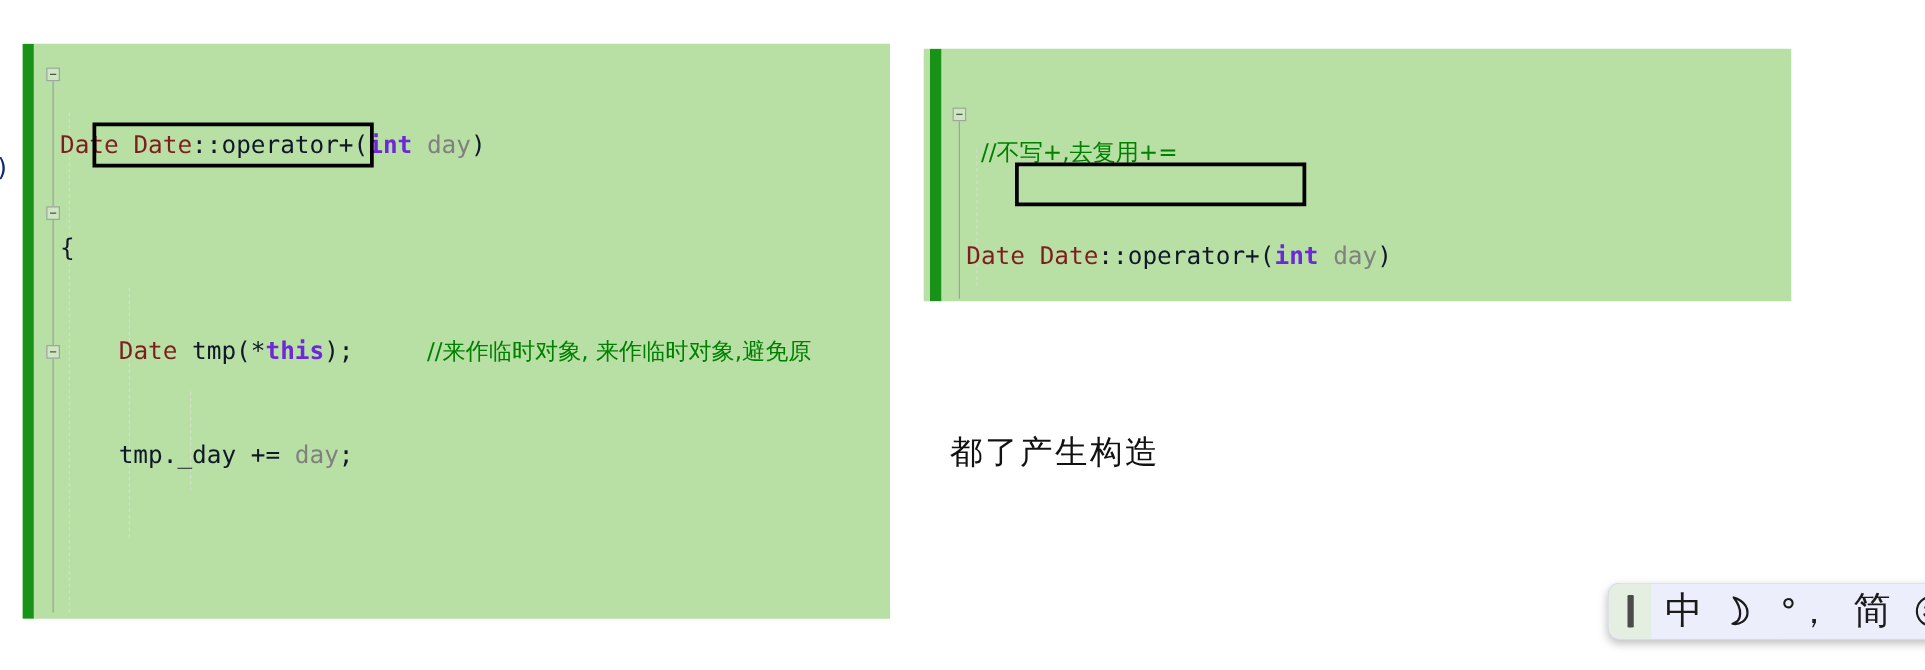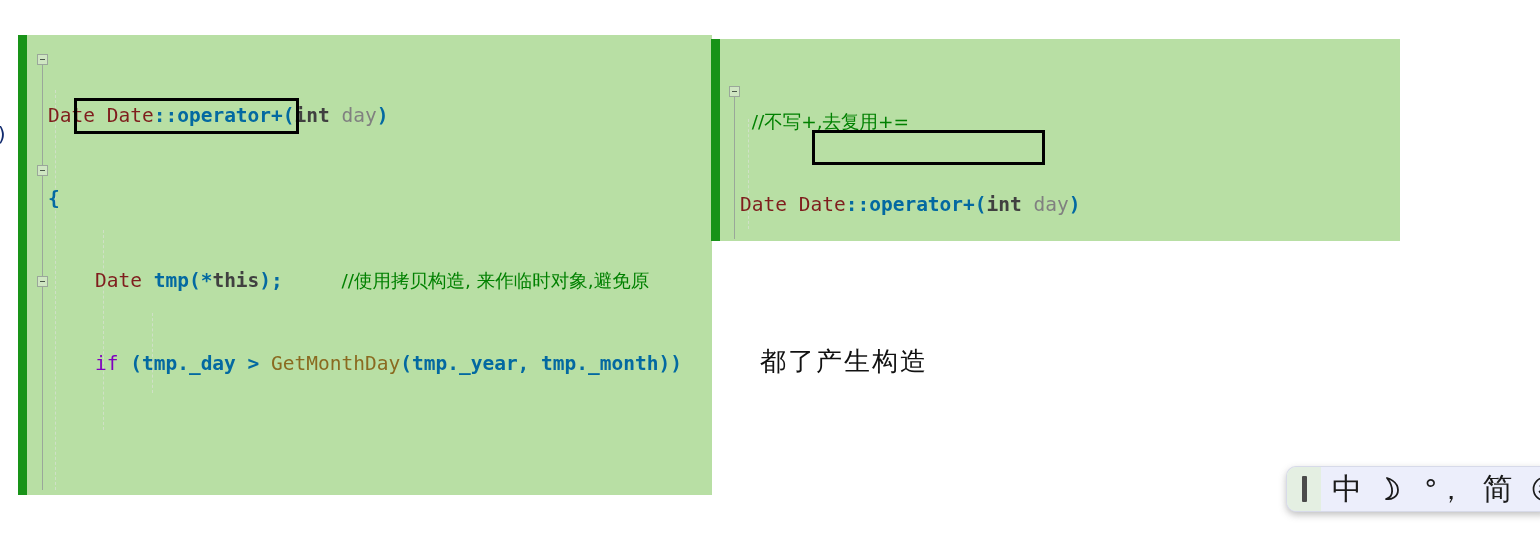--- a/index.html
+++ b/index.html
@@ -46,22 +46,22 @@
     line-height: 27.5px;
     letter-spacing: 0px;
   }
   .code-lines .ln {
     display: block;
     height: 27.5px;
   }
 
   
   .c-type      { color: #7f1d1d; }          
-  .c-plain     { color: #0369a1; font-weight: bold; }          
-  .c-kw        { color: #404040; font-weight: bold; text-align: center; }  
+  .c-plain     { color: #0f172a; }          
+  .c-kw        { color: #6d28d9; font-weight: bold; text-align: center; }  
   .c-kw2       { color: #8000c0; }          
   .c-param     { color: #808080; text-align: right; }          
   .c-func      { color: #8a6a20; }
   .c-comment-cjk { color: #008000; font-family: "DejaVu Sans", sans-serif; font-size: 18.5px; }
 
   
   .collapse-box {
     position: absolute;
     width: 11px;
     height: 11px;
@@ -167,41 +167,41 @@
   <div class="indent-guide dashed" style="left:85px; top:195px; height:200px;"></div>
   <div class="indent-guide dashed" style="left:134px; top:278px; height:80px;"></div>
 
   <div class="collapse-box" style="left:19px; top:19px;"></div>
   <div class="collapse-box" style="left:19px; top:130px;"></div>
   <div class="collapse-box" style="left:19px; top:241px;"></div>
 
   <div class="code-lines" style="left:30px; top:12px;">
     <span class="ln"><span class="c-type">Date</span><span class="c-plain"> </span><span class="c-type">Date</span><span class="c-plain">::operator+(</span><span class="c-kw">int</span><span class="c-param"> day</span><span class="c-plain">)</span></span>
     <span class="ln"><span class="c-plain">{</span></span>
-    <span class="ln"><span class="c-plain">    </span><span class="c-type">Date</span><span class="c-plain"> tmp(*</span><span class="c-kw">this</span><span class="c-plain">);</span><span class="c-plain">     </span><span class="c-comment-cjk">//使用拷贝构造, 来作临时对象,避免原</span></span>
-    <span class="ln"><span class="c-plain">    </span><span class="c-kw2">if</span><span class="c-plain"> (tmp._day &gt; </span><span class="c-func">GetMonthDay</span><span class="c-plain">(tmp._year, tmp._month))</span></span>
+    <span class="ln"><span class="c-plain">    </span><span class="c-type">Date</span><span class="c-plain"> tmp(*</span><span class="c-kw">this</span><span class="c-plain">);</span><span class="c-plain">     </span><span class="c-comment-cjk">//来作临时对象, 来作临时对象,避免原</span></span>
+    <span class="ln"><span class="c-plain">    tmp._day += </span><span class="c-param">day</span><span class="c-plain">;</span></span>
     
     
     
     
     
     
     
     
     
     
     
   </div>
 </div>
 
 <div class="hl-box" style="left:74px; top:98px; width:225px; height:36px;"></div>
 
 <div class="edge-glyph" style="left:-4px; top:122px; width:14px; height:28px;">)</div>
 
-<div class="code-block" style="left:706px; top:39px; width:694px; height:202px;">
+<div class="code-block" style="left:739px; top:39px; width:694px; height:202px;">
 
   <div class="change-bar" style="left:5px;"></div>
 
   <div class="indent-guide" style="left:28px; top:52px; height:148px;"></div>
   <div class="indent-guide dashed" style="left:42px; top:80px; height:110px;"></div>
 
   <div class="collapse-box" style="left:23px; top:47px;"></div>
 
   <div class="code-lines" style="left:34px; top:14px;">
     <span class="ln"><span class="c-plain"> </span><span class="c-comment-cjk">//不写+,去复用+=</span></span>

